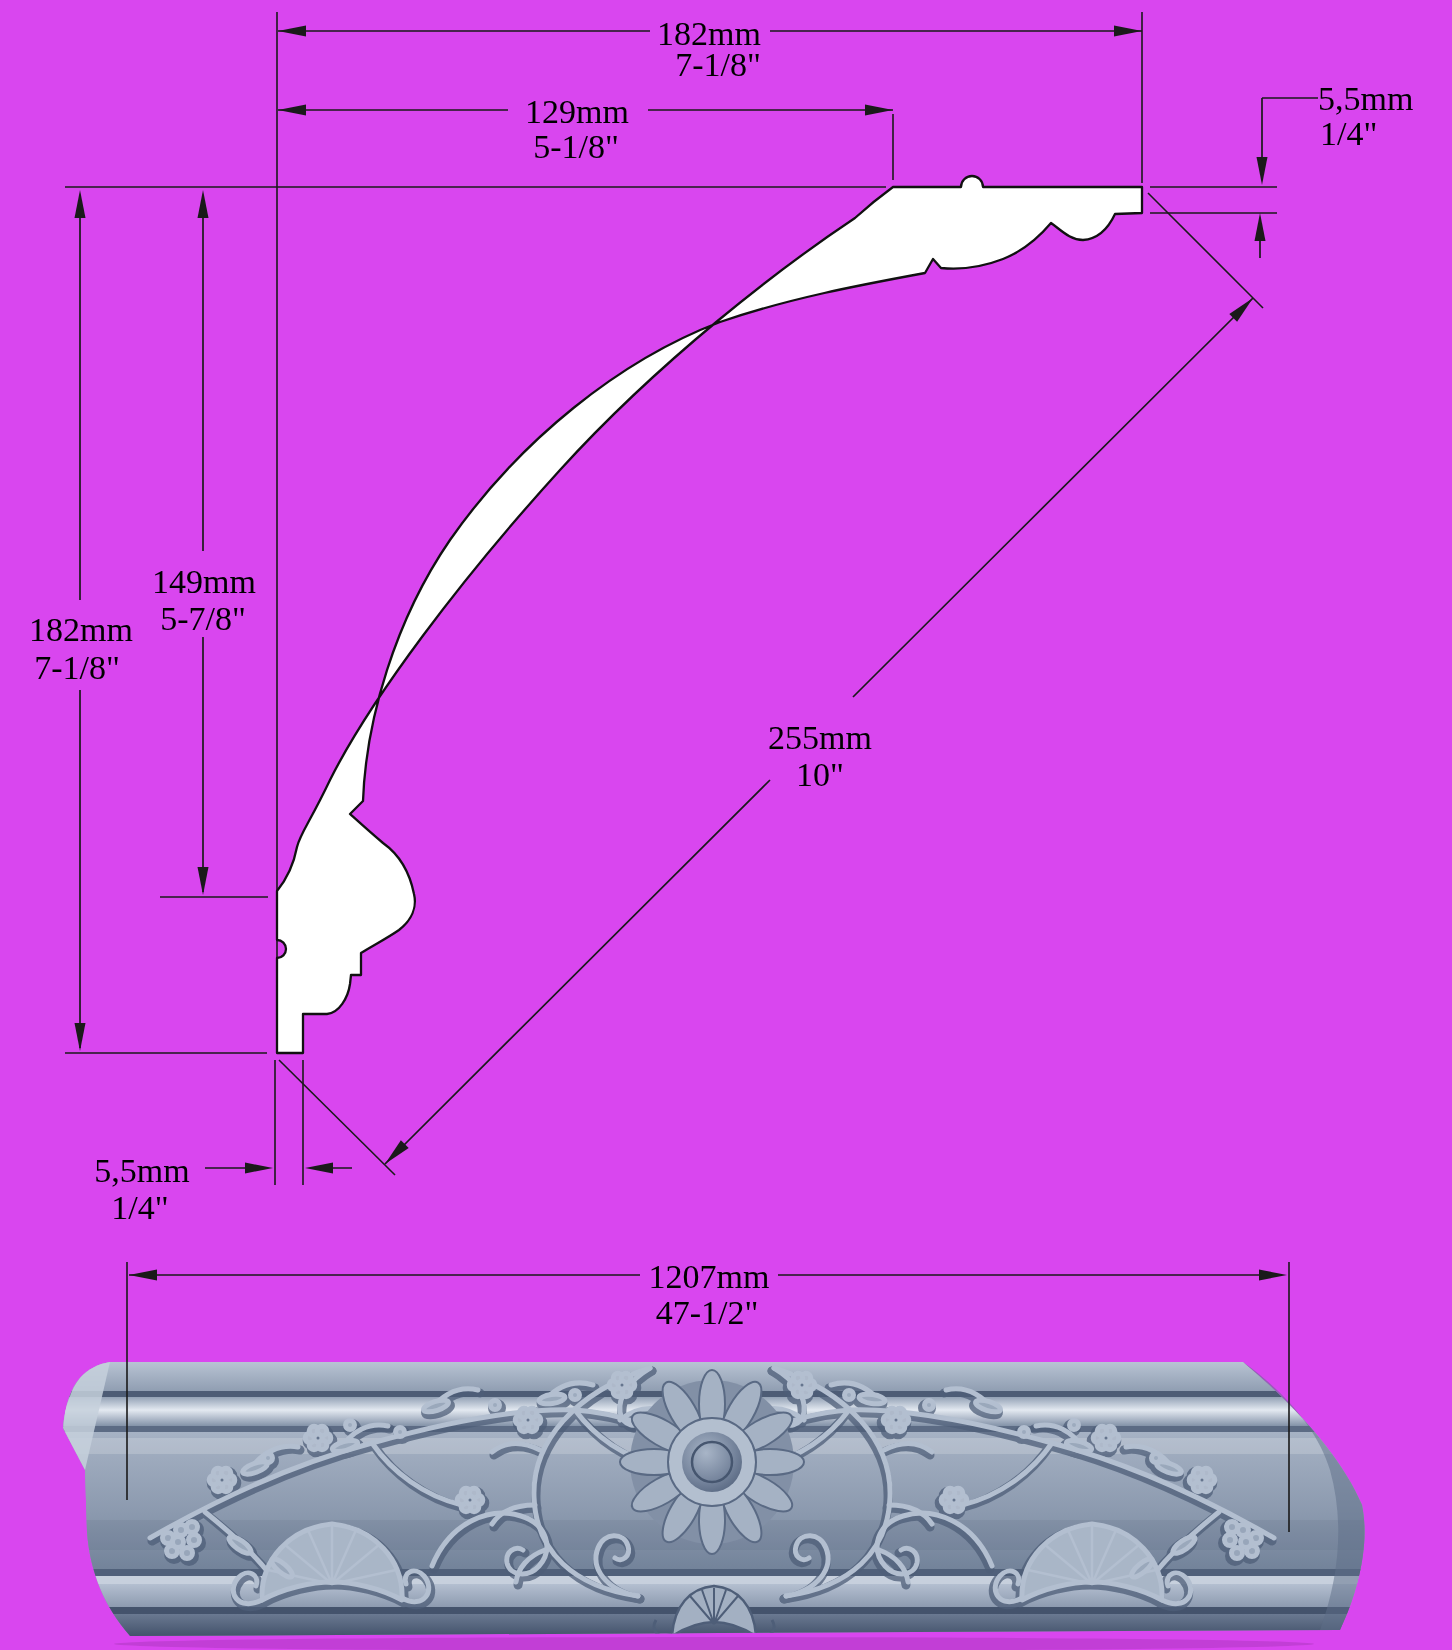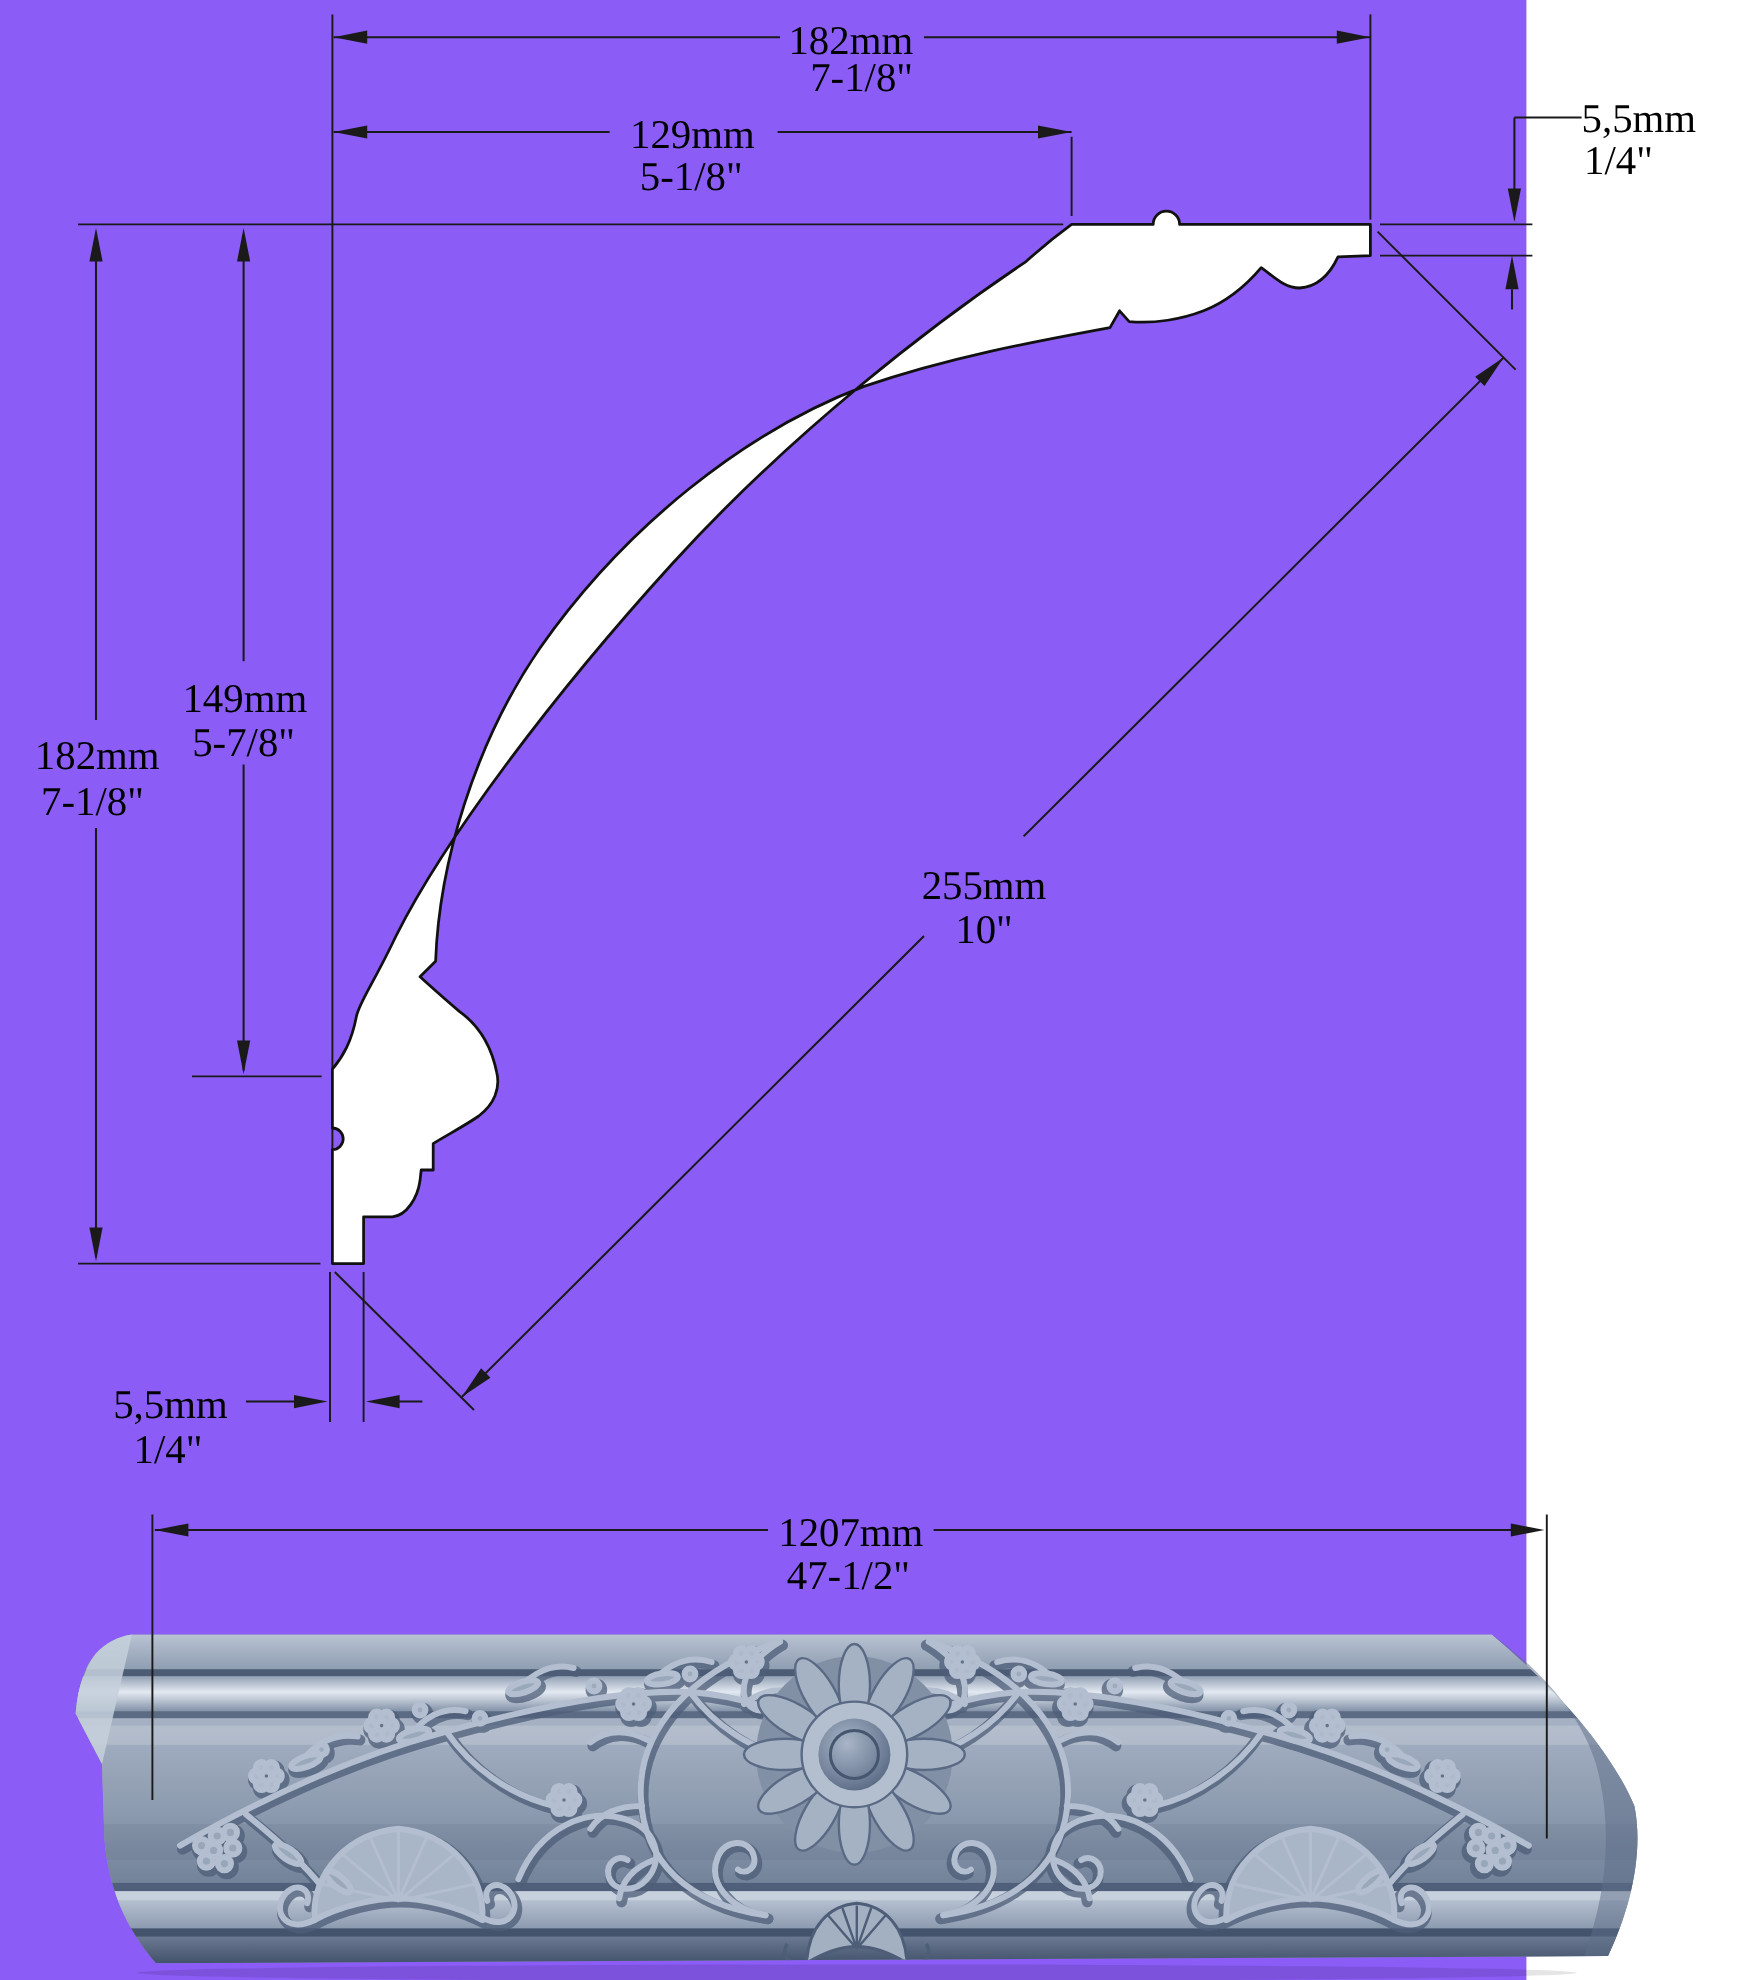--- a/index.html
+++ b/index.html
@@ -1,16 +1,16 @@
 <!DOCTYPE html>
 <html><head>
 <meta charset="utf-8">
 <style>
   html,body{margin:0;padding:0;background:#ffffff;}
-  .stage{position:relative;width:1272px;height:1650px;background:#8b5cf6;font-family:"Liberation Serif","DejaVu Serif",serif;}
+  .stage{position:relative;width:1452px;height:1650px;background:#d946ef;font-family:"Liberation Serif","DejaVu Serif",serif;}
   svg{display:block;}
   .thin{stroke:#1a1a1a;stroke-width:1.6;fill:none;}
   .dimline{stroke:#1a1a1a;stroke-width:1.7;fill:none;}
   .outline{stroke:#111;stroke-width:2.3;fill:#ffffff;stroke-linejoin:round;stroke-linecap:round;}
   .arrow{fill:#1a1a1a;stroke:none;}
   .dimtext{font-family:"Liberation Serif","DejaVu Serif",serif;font-size:34px;fill:#000;}
   .mid{text-anchor:middle;}
   .orn-shadow{stroke:#4e5e78;stroke-width:9;fill:none;stroke-linecap:round;stroke-linejoin:round;opacity:.75;}
   .orn-main{stroke:#b3bfd0;stroke-width:5;fill:none;stroke-linecap:round;stroke-linejoin:round;}
 </style>

